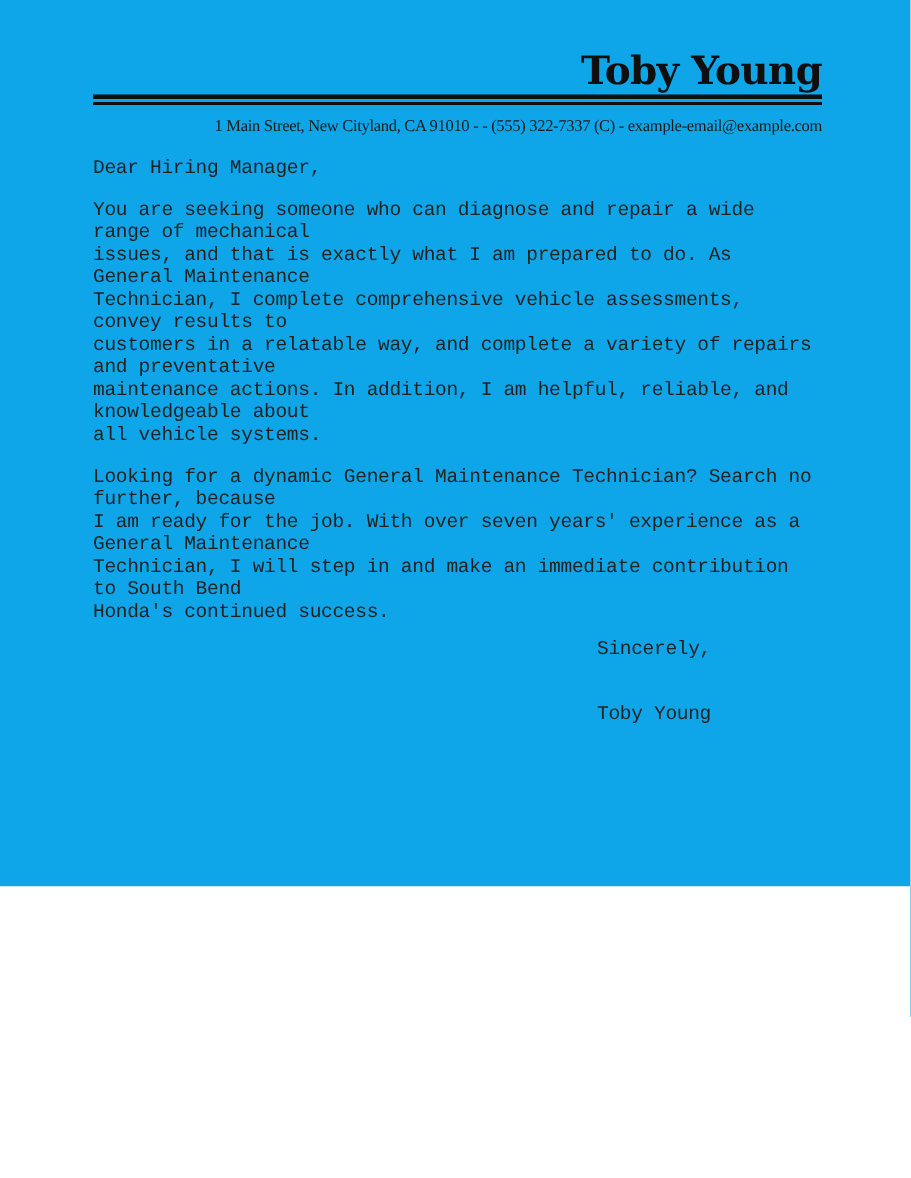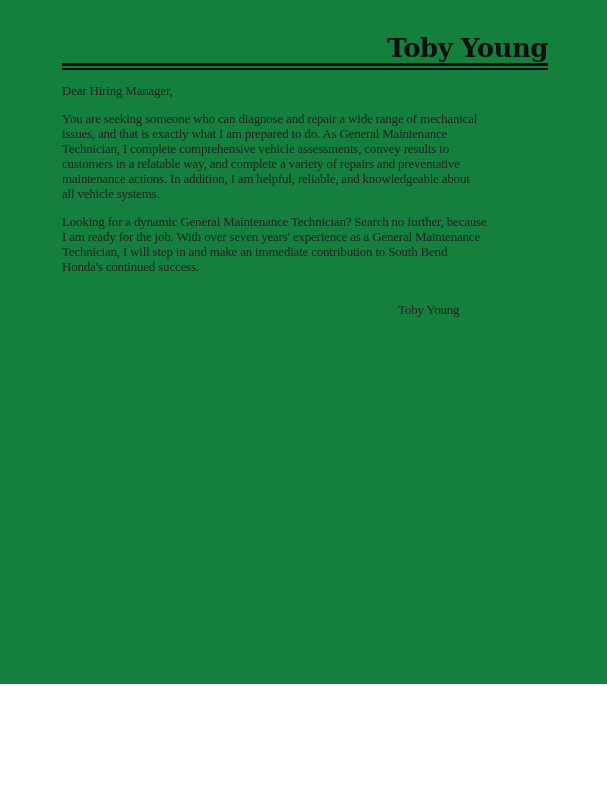--- a/index.html
+++ b/index.html
@@ -3,22 +3,22 @@
 <meta charset="utf-8">
 <style>
   html, body {
     margin: 0;
     padding: 0;
     background: #ffffff;
   }
   .page {
     position: relative;
     width: 607px;
-    height: 684px;
-    background: #15803d;
+    height: 591px;
+    background: #0ea5e9;
     box-sizing: border-box;
     padding: 35px 59px 12px 62px;
     font-family: "Liberation Serif", serif;
     color: #222222;
     overflow: hidden;
   }
   .candidate-name {
     margin: 0;
     text-align: right;
     font-family: "DejaVu Serif", serif;
@@ -42,20 +42,21 @@
     font-size: 11px;
     line-height: 13px;
     letter-spacing: -0.2px;
     color: #1c1c1c;
     white-space: nowrap;
   }
   .letter-body {
     font-size: 13px;
     line-height: 15px;
     letter-spacing: -0.2px;
+    font-family: Liberation Mono, monospace;
   }
   .salutation {
     margin: 13px 0 0 0;
     white-space: pre-line;
   }
   .body-paragraph {
     margin: 13px 0 0 0;
     white-space: pre-line;
   }
   .closing {
@@ -69,36 +70,38 @@
 </style>
 </head>
 <body>
 
 <div class="page">
 
   <h1 class="candidate-name">Toby Young</h1>
 
   <div class="header-rule"></div>
 
+  <div class="contact-line">1 Main Street, New Cityland, CA 91010 - - (555) 322-7337 (C) - example-email@example.com</div>
 
   <div class="letter-body">
 
     <p class="salutation">Dear Hiring Manager,</p>
 
     <p class="body-paragraph">You are seeking someone who can diagnose and repair a wide range of mechanical
 issues, and that is exactly what I am prepared to do. As General Maintenance
 Technician, I complete comprehensive vehicle assessments, convey results to
 customers in a relatable way, and complete a variety of repairs and preventative
 maintenance actions. In addition, I am helpful, reliable, and knowledgeable about
 all vehicle systems.</p>
 
     <p class="body-paragraph">Looking for a dynamic General Maintenance Technician? Search no further, because
 I am ready for the job. With over seven years' experience as a General Maintenance
 Technician, I will step in and make an immediate contribution to South Bend
 Honda's continued success.</p>
 
 
+    <p class="closing">Sincerely,</p>
 
     <p class="signature">Toby Young</p>
 
   </div>
 
 </div>
 
 </body></html>

